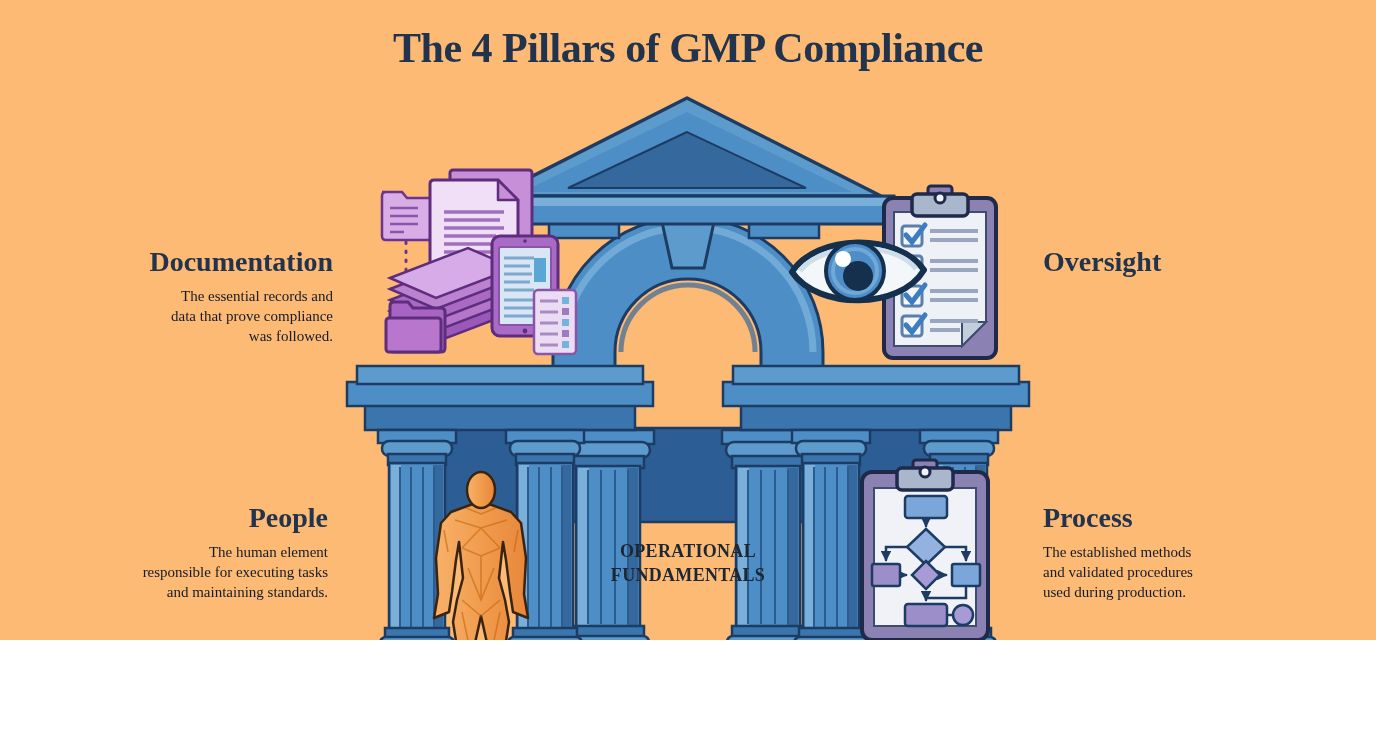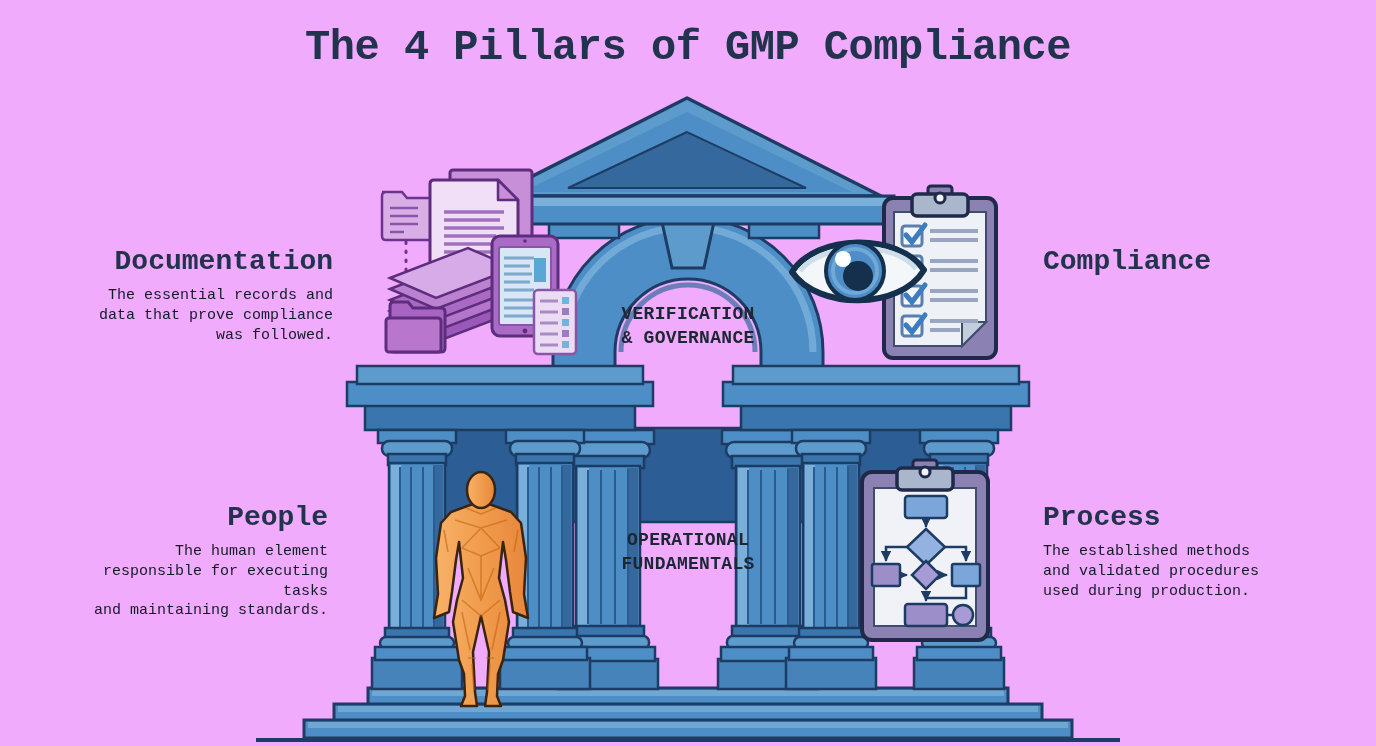--- a/index.html
+++ b/index.html
@@ -1,20 +1,20 @@
 <!DOCTYPE html>
 <html><head>
 <meta charset="utf-8">
 <style>
   * { box-sizing: border-box; }
   html, body { margin: 0; padding: 0; background: #ffffff; }
   .canvas {
-    position: relative; width: 1376px; height: 746px;
-    background: #f0abfc; overflow: hidden;
-    font-family: Liberation Mono, monospace;
+    position: relative; width: 1376px; height: 640px;
+    background: #fdba74; overflow: hidden;
+    font-family: Liberation Serif, serif;
   }
   .title {
     position: absolute; left: 0; right: 0; top: 24px;
     text-align: center; font-size: 42px; font-weight: 700;
     color: #22334D; letter-spacing: -0.5px;
   }
   .temple-svg { position: absolute; left: 0; top: 0; width: 1376px; height: 746px; }
   .block { position: absolute; width: 252px; }
   .block h2 { margin: 0 0 9px 0; font-size: 28px; font-weight: 700; color: #22334D; }
   .block p  { margin: 0; font-size: 15px; line-height: 1.32; color: #131B27; white-space: pre-line; }
@@ -23,21 +23,21 @@
   #block-documentation { left: 81px;  top: 246px; }
   #block-oversight     { left: 1043px; top: 246px; }
   #block-people        { left: 76px;  top: 502px; }
   #block-process       { left: 1043px; top: 502px; }
   .center-label {
     position: absolute; left: 563px; width: 250px; text-align: center;
     font-size: 18px; font-weight: 700; color: #1D2733;
     line-height: 1.32; letter-spacing: 0.3px; white-space: pre-line;
   }
   #arch-label { top: 303px; }
-  #base-label { top: 529px; }
+  #base-label { top: 540px; }
 </style>
 </head>
 <body>
 
 <div class="canvas">
 
   <svg class="temple-svg" viewBox="0 0 1376 746" aria-hidden="true">
     <defs>
       <marker id="arr" viewBox="0 0 10 10" refX="8.5" refY="5" markerWidth="4.2" markerHeight="4.2" orient="auto-start-reverse">
         <path d="M0,0 L10,5 L0,10 Z" fill="#1C3C63"></path>
@@ -240,34 +240,32 @@
   <div class="title">The 4 Pillars of GMP Compliance</div>
 
   <div class="block align-right" id="block-documentation">
     <h2>Documentation</h2>
     <p>The essential records and
 data that prove compliance
 was followed.</p>
   </div>
 
   <div class="block align-left" id="block-oversight">
-    <h2>Compliance</h2>
+    <h2>Oversight</h2>
   </div>
 
   <div class="block align-right" id="block-people">
     <h2>People</h2>
     <p>The human element
 responsible for executing tasks
 and maintaining standards.</p>
   </div>
 
   <div class="block align-left" id="block-process">
     <h2>Process</h2>
     <p>The established methods
 and validated procedures
 used during production.</p>
   </div>
 
-  <div class="center-label" id="arch-label">VERIFICATION
-&amp; GOVERNANCE</div>
   <div class="center-label" id="base-label">OPERATIONAL
 FUNDAMENTALS</div>
 </div>
 
 </body></html>

